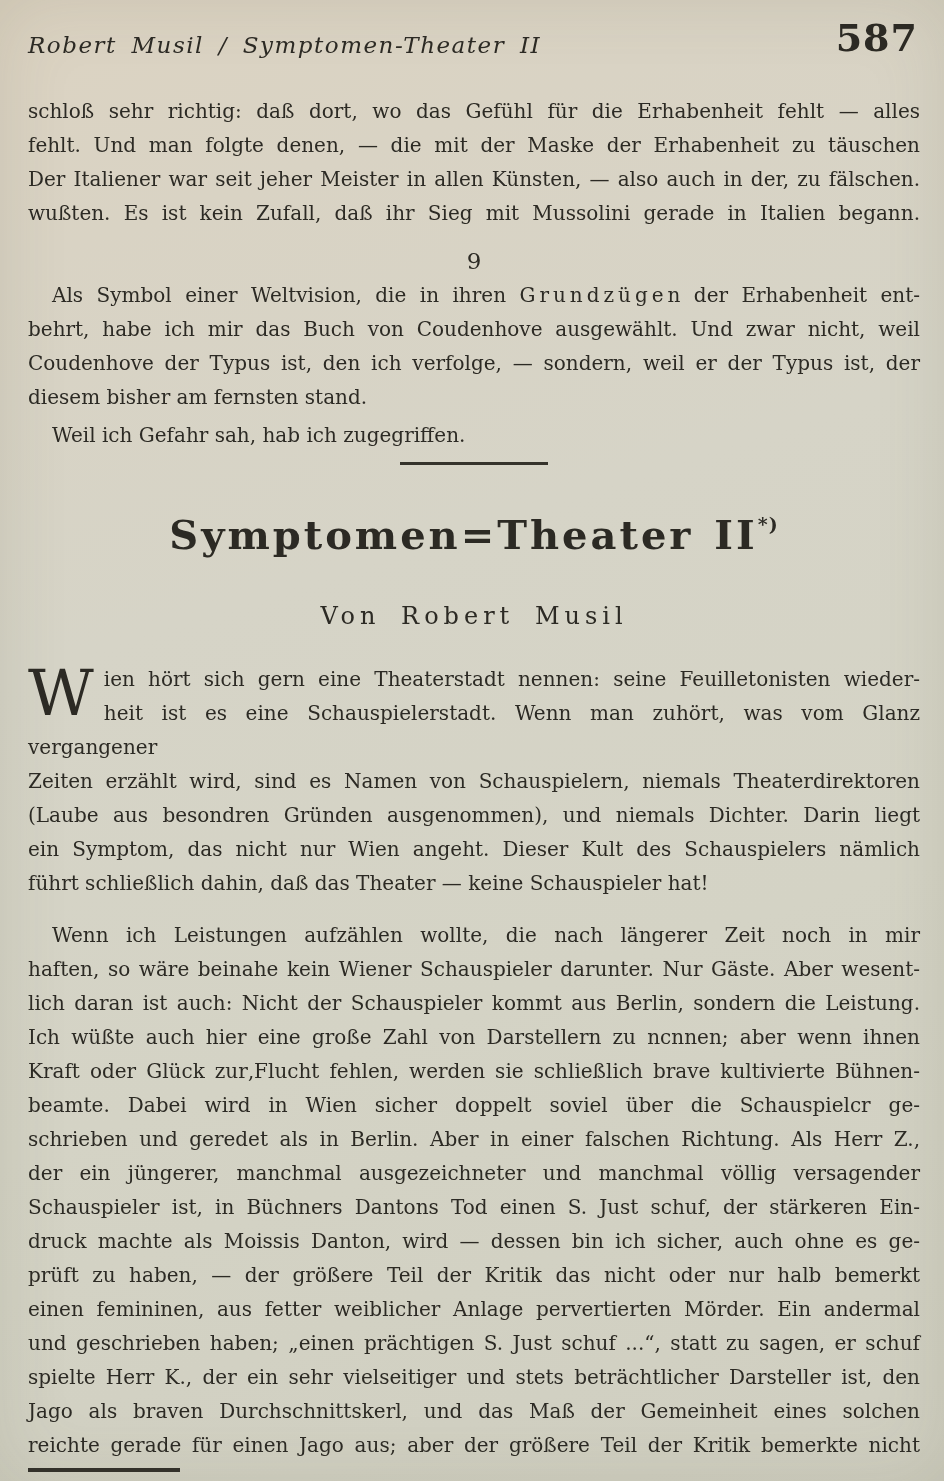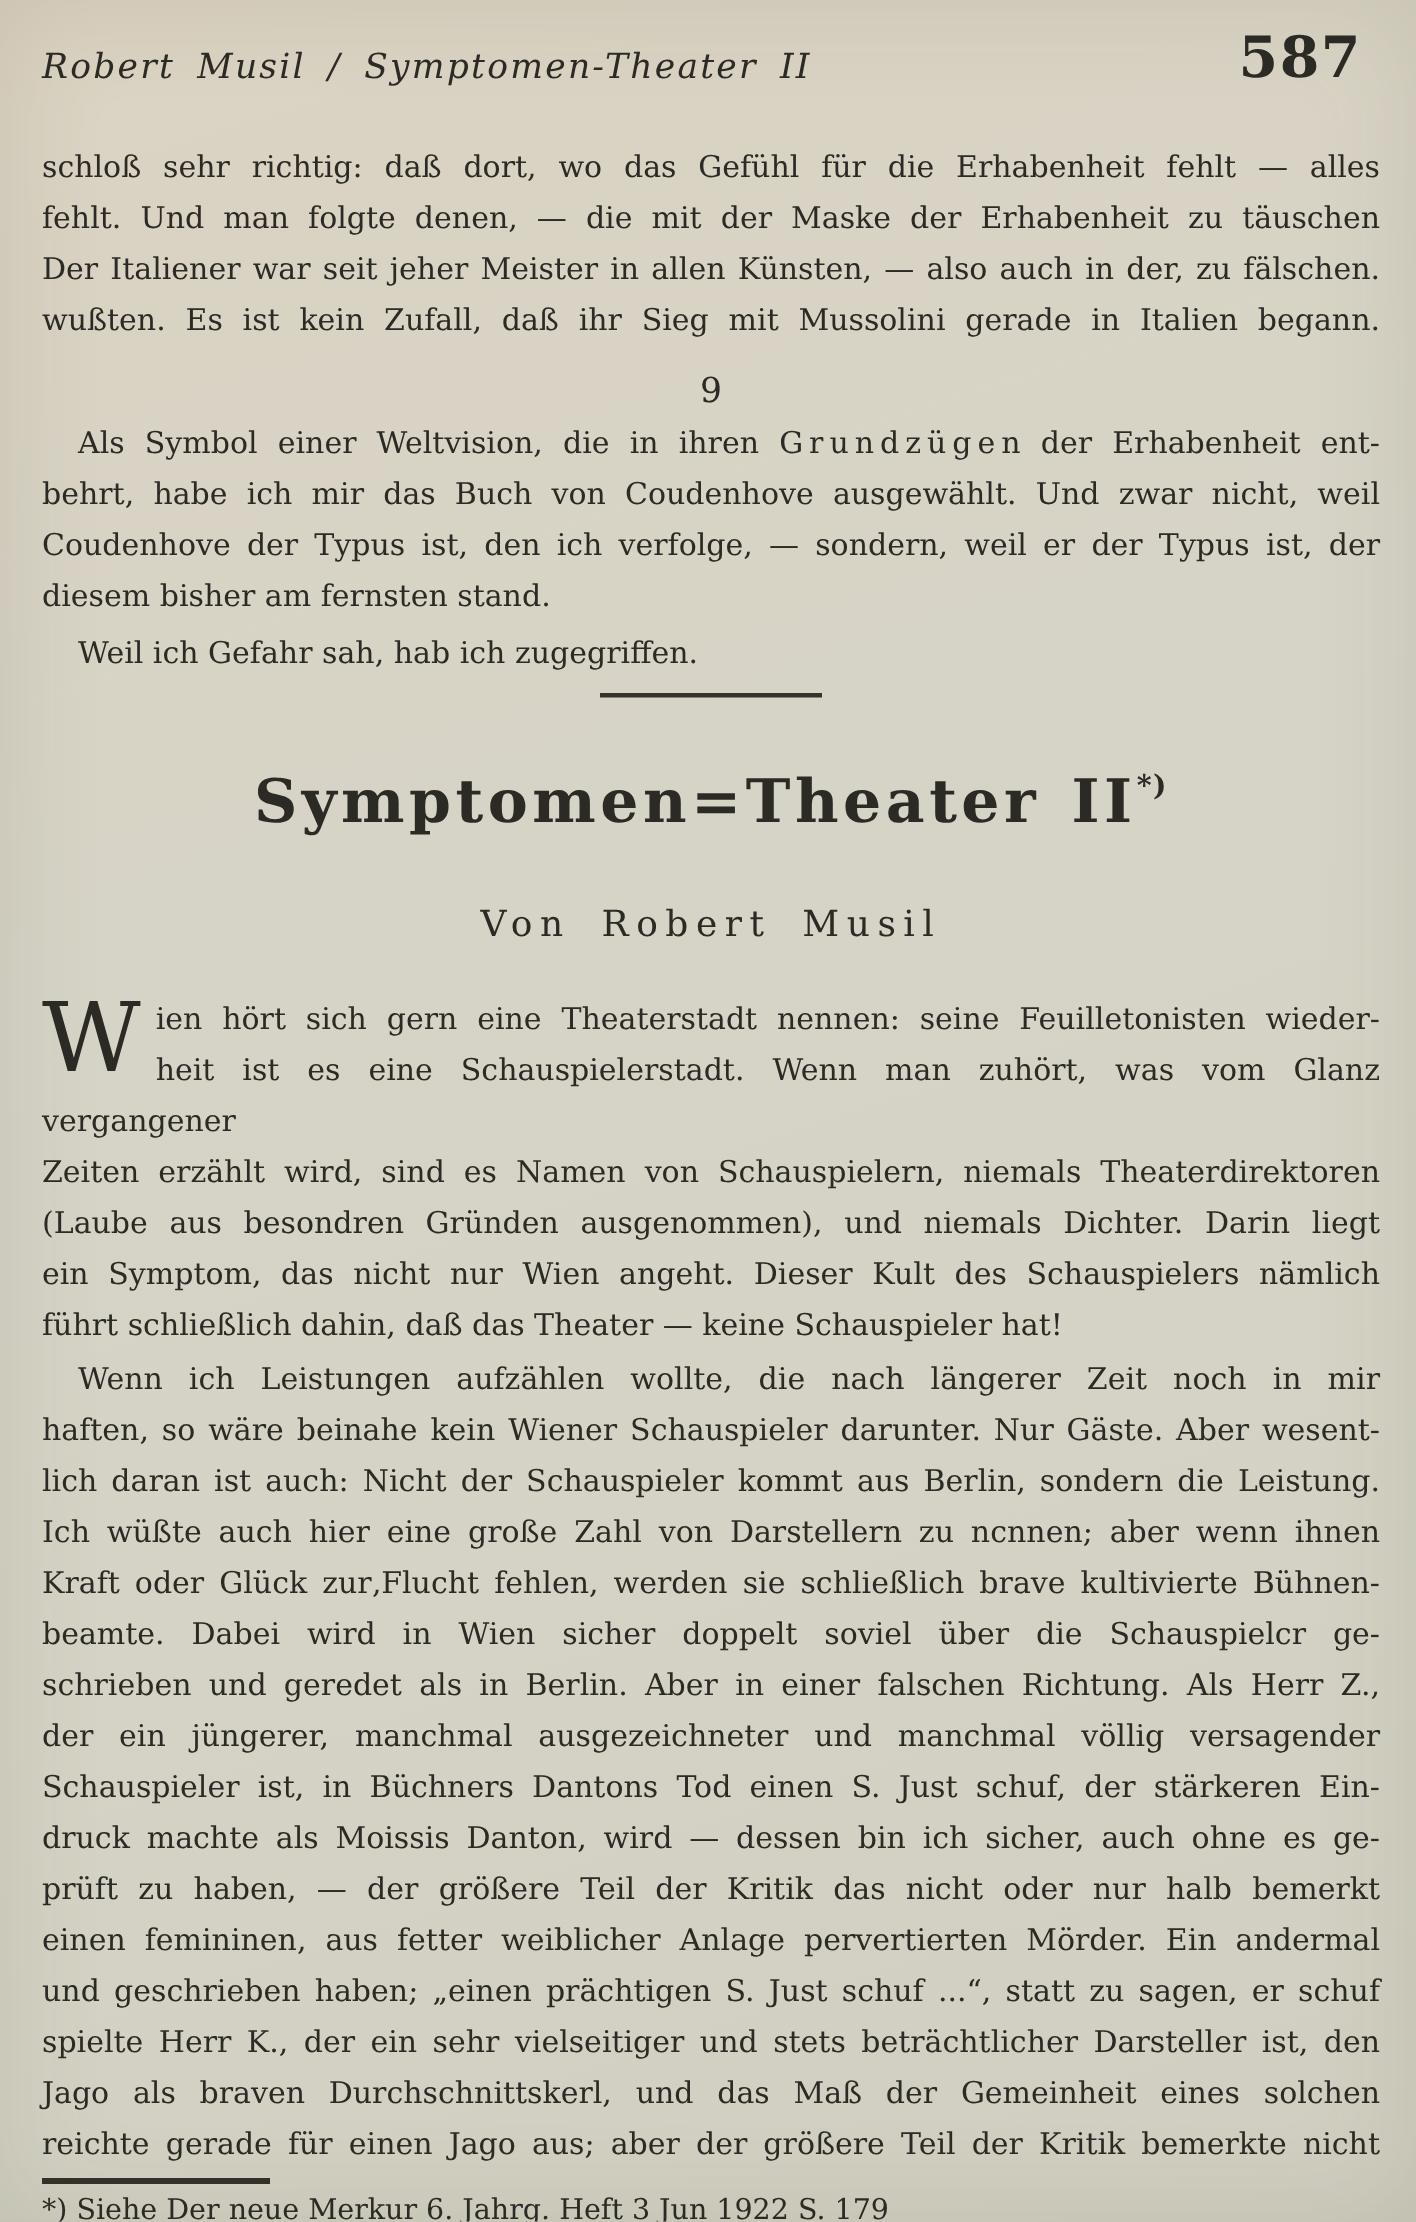--- a/index.html
+++ b/index.html
@@ -23,21 +23,21 @@
     position:relative;
     margin-top:26px;
     text-align:left;
     font-style:italic;
     font-size:23px;
     line-height:38px;
     letter-spacing:1.5px;
     word-spacing:6px;
   }
   .pagenum {
-    position:absolute; right:12px; top:-7px;
+    position:absolute; right:2px; top:-7px;
     font-style:normal;
     font-size:38px;
     font-weight:700;
     letter-spacing:1px;
   }
   
   .line { font-size:20px; line-height:34px; }
   .j { text-align:justify; text-align-last:justify; }
   .l { text-align:left; }
   .ind { padding-left:24px; }
@@ -80,21 +80,21 @@
   }
   .p4 { margin-top:30px; }
   .dropcap {
     float:left;
     font-size:64px;
     line-height:58px;
     height:62px;
     padding:2px 10px 0 0;
     display:block;
   }
-  .p5 { margin-top:2px; }
+  .p5 { margin-top:18px; }
   
   .fn-rule {
     width:152px; height:4px;
     margin-top:6px;
     background:#33312a;
   }
   .footnote {
     font-size:19px;
     line-height:30px;
     margin-top:2px;

